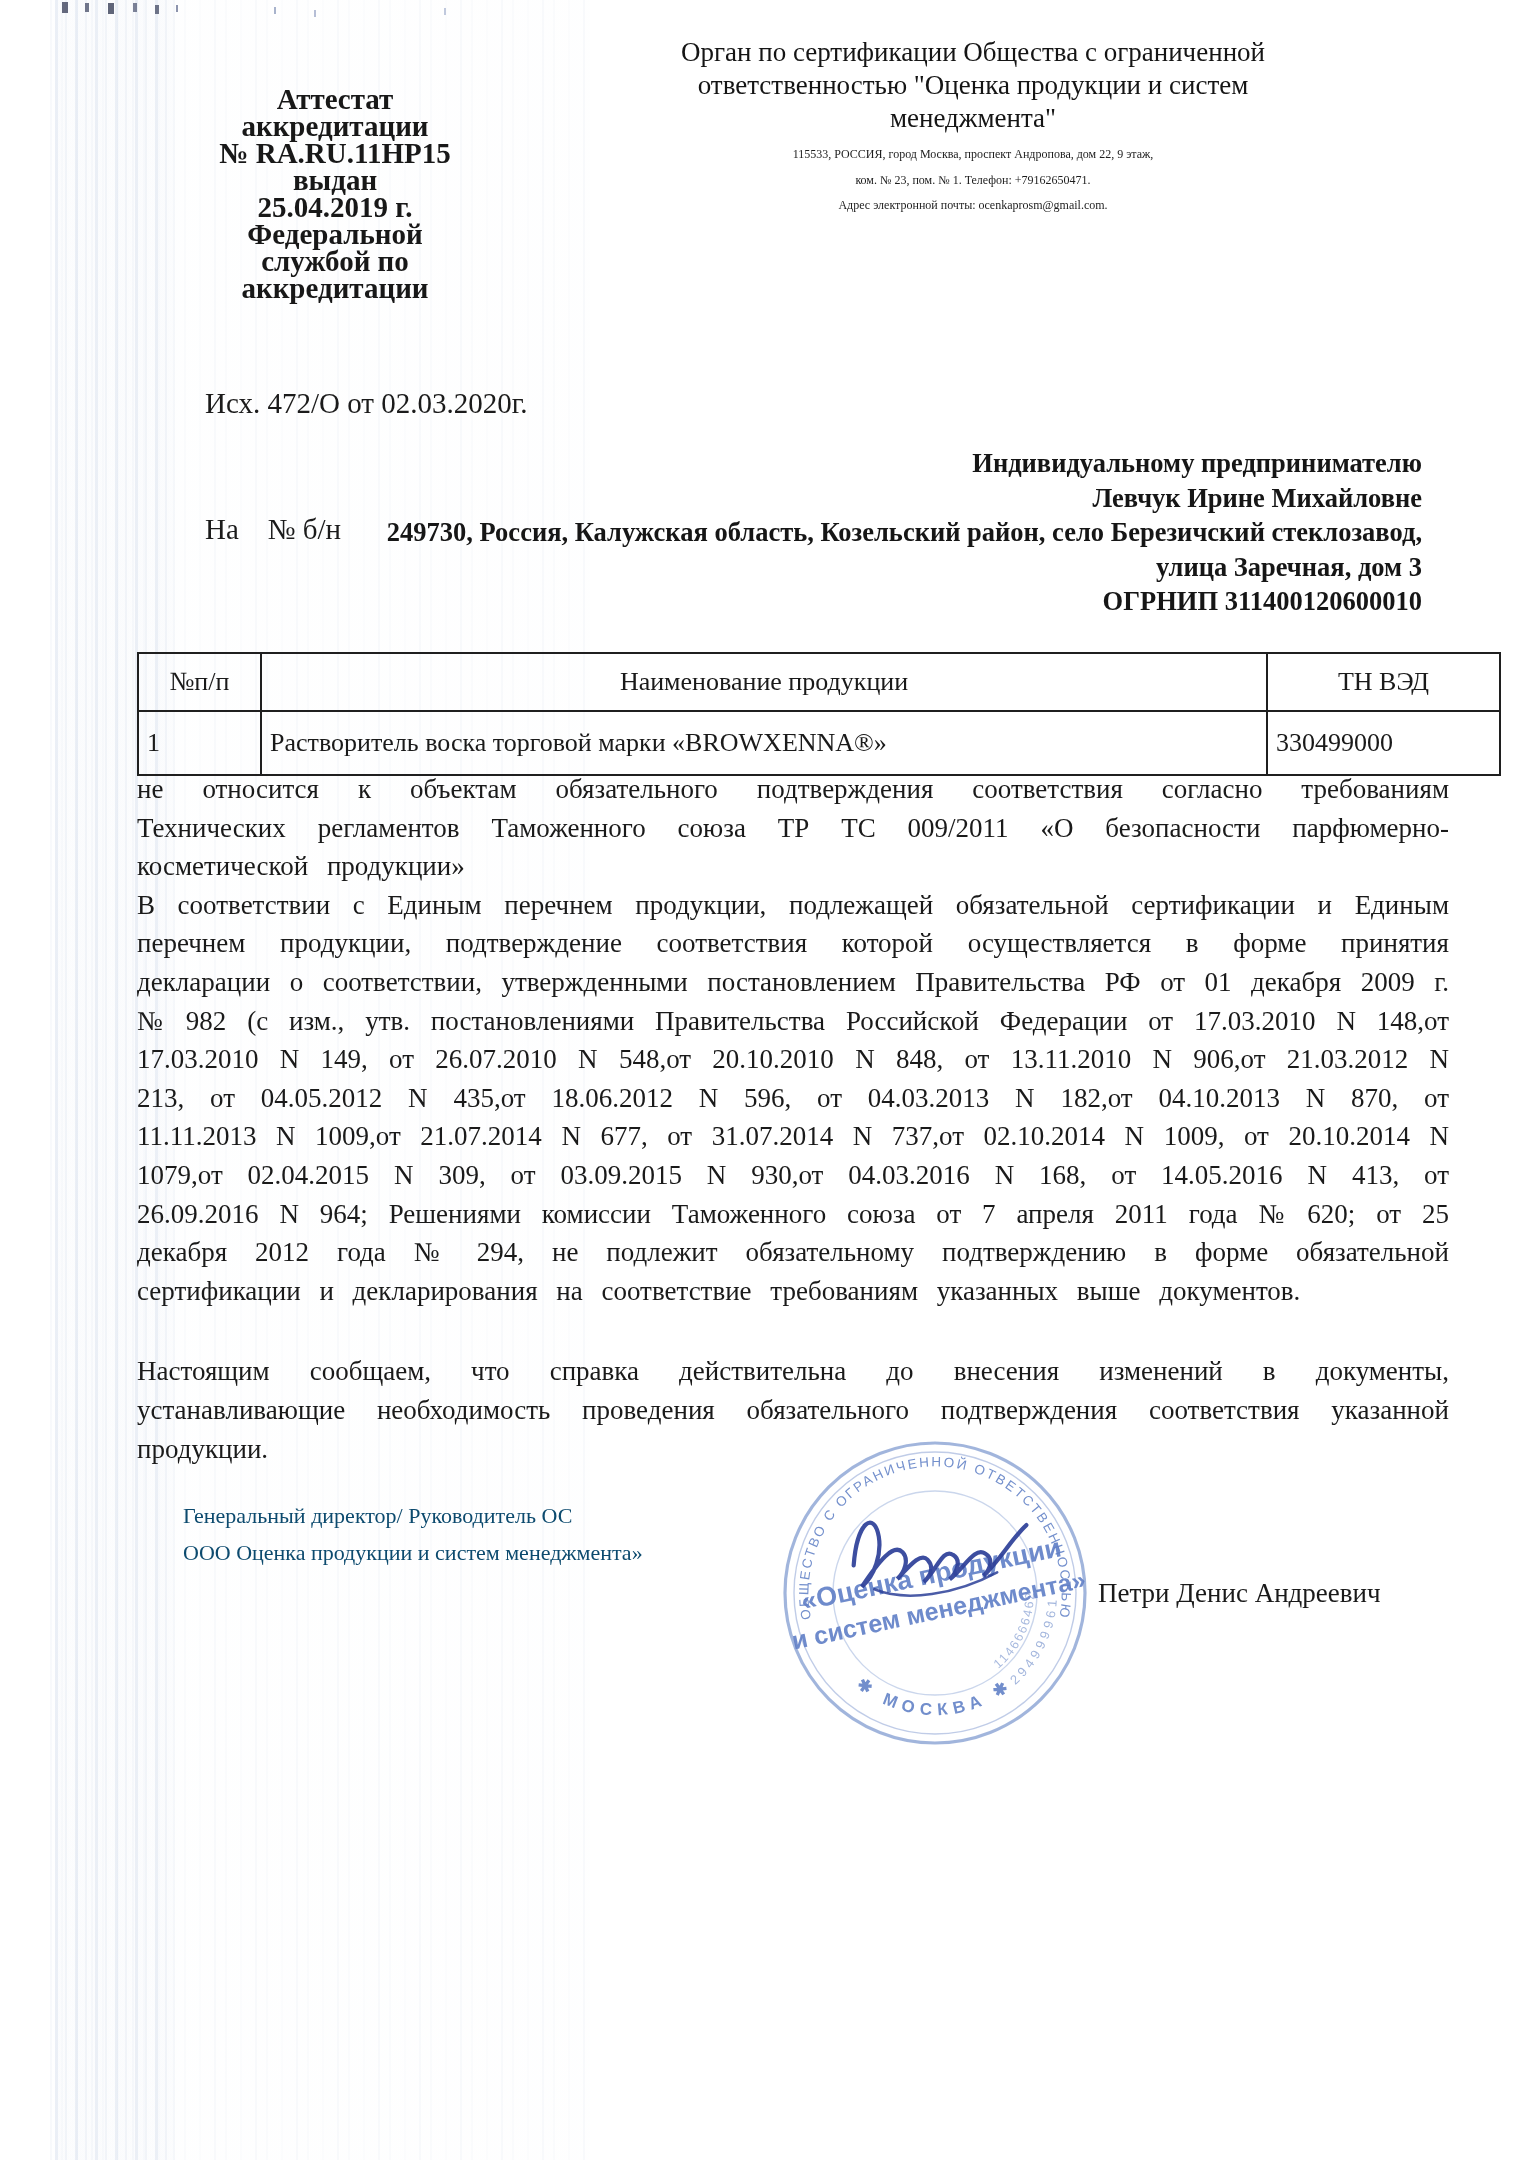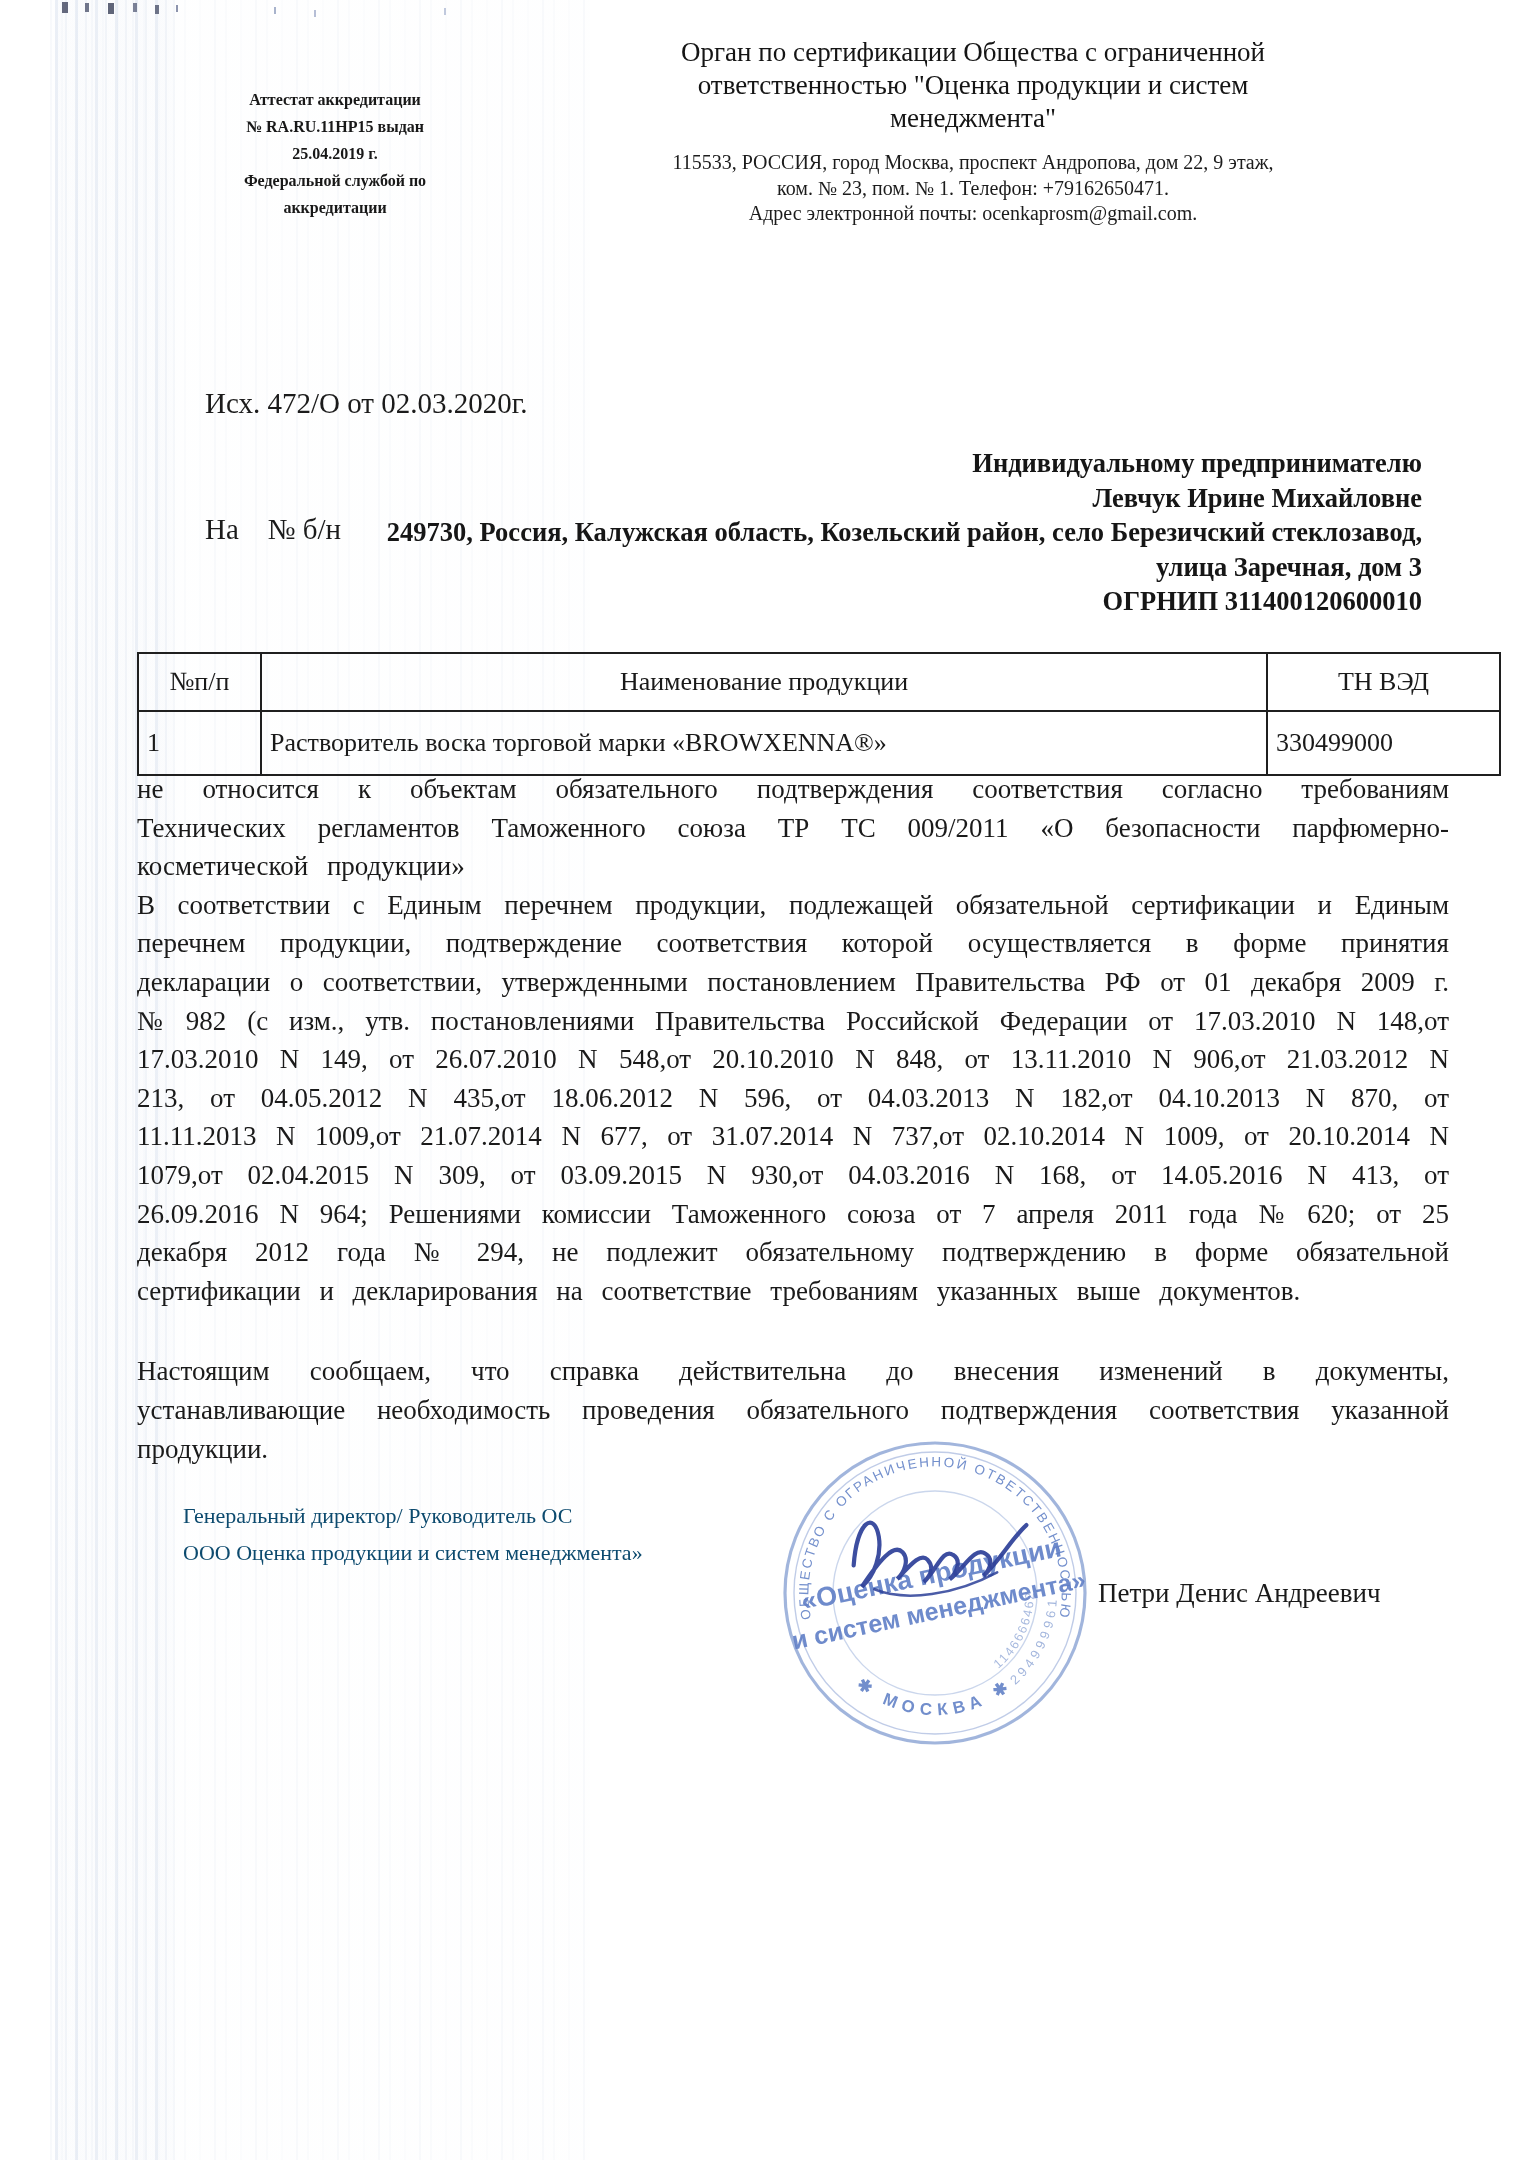--- a/index.html
+++ b/index.html
@@ -31,25 +31,25 @@
     position:absolute;left:62px;top:2px;width:6px;height:11px;
     background:#4b5068;opacity:.85;
     box-shadow: 22px 0 0 -1px #5a6078, 46px 1px 0 0 #454b62, 70px 0 0 -1px #666d86,
                 92px 2px 0 -1px #575d74, 112px 1px 0 -2px #7a82a0, 210px 3px 0 -2px #9aa6c4,
                 250px 6px 0 -2px #aab4d0, 380px 4px 0 -2px #b6c0d8;
   }
   .abs{position:absolute;}
 
   .accr{
     left:200px;top:86px;width:270px;
-    font-weight:bold;font-size:16px;line-height:27px;text-align:center;color:#181818;
+    font-weight:bold;font-size:29px;line-height:27px;text-align:center;color:#181818;
   }
   .org{left:528px;top:36px;width:890px;text-align:center;}
   .org-title{font-size:27px;line-height:33px;color:#151515;}
-  .org-addr{margin-top:15px;font-size:20px;line-height:25.5px;color:#1c1c1c;}
+  .org-addr{margin-top:7px;font-size:12px;line-height:25.5px;color:#1c1c1c;}
 
   .ref{left:205px;top:298px;font-size:29px;line-height:42px;white-space:pre;}
 
   .recipient{
     left:150px;top:446px;width:1272px;
     font-weight:bold;font-size:26.5px;line-height:34.5px;text-align:right;color:#161616;
   }
 
   table.prod{
     position:absolute;left:137px;top:652px;width:1308px;

